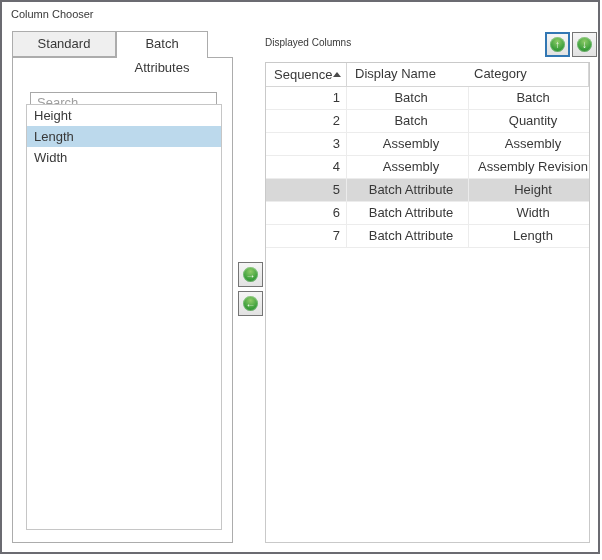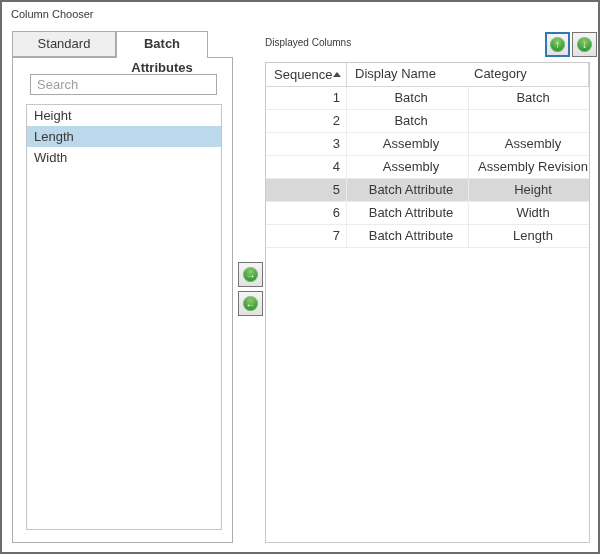--- a/index.html
+++ b/index.html
@@ -10,25 +10,25 @@
   .window-frame{left:0;top:0;width:600px;height:554px;border:2px solid #6b6b71;background:#fff;}
 
   
   .chooser-title{left:11px;top:8px;font-size:11px;}
   .displayed-title{left:265px;top:37px;font-size:10px;}
 
   
   .tab{top:31px;height:26px;font-size:13px;text-align:center;line-height:24px;border:1px solid #acacac;background:#efefef;z-index:1;}
   .tab-standard{left:12px;width:104px;}
   .tab-batch{left:116px;width:92px;}
-  .tab.sel{background:#fff;border-bottom:none;height:27px;z-index:3;font-weight:bold;}
+  .tab.sel{background:#fff;border-bottom:none;height:27px;z-index:3;}
 
   
   .left-panel{left:12px;top:57px;width:221px;height:486px;border:1px solid #acacac;background:#fff;z-index:2;}
-  .search-input{left:30px;top:74px;width:187px;height:21px;border:1px solid #a8a8a8;font-family:"Liberation Sans",sans-serif;font-size:13px;color:#ef4444;padding:0 6px;outline:none;z-index:4;}
+  .search-input{left:30px;top:92px;width:187px;height:21px;border:1px solid #a8a8a8;font-family:"Liberation Sans",sans-serif;font-size:13px;color:#ef4444;padding:0 6px;outline:none;z-index:4;}
   .search-input::placeholder{color:#9e9e9e;opacity:1;}
   .listbox{left:26px;top:104px;width:196px;height:426px;border:1px solid #c6c6c6;background:#fff;z-index:4;}
   .list-item{height:21px;line-height:21px;padding-left:7px;font-size:13px;cursor:default;}
   .list-item.sel{background:#bcd9ec;}
 
   
   .btn{width:25px;height:25px;border:1px solid #757575;background:linear-gradient(#f5f5f5,#e2e2e2);display:flex;align-items:center;justify-content:center;z-index:4;cursor:default;padding:0;}
   .btn.sel{border:2px solid #3277b3;}
   .btn-add{left:238px;top:262px;}
   .btn-remove{left:238px;top:291px;}
@@ -94,20 +94,21 @@
     <div class="th th-cat">Category</div>
   </div>
   <div class="row">
     <div class="cell cell-seq">1</div>
     <div class="cell cell-cat">Batch</div>
     <div class="cell cell-name">Batch</div>
   </div>
   <div class="row">
     <div class="cell cell-seq">2</div>
     <div class="cell cell-cat">Batch</div>
+    <div class="cell cell-name">Quantity</div>
   </div>
   <div class="row">
     <div class="cell cell-seq">3</div>
     <div class="cell cell-cat">Assembly</div>
     <div class="cell cell-name">Assembly</div>
   </div>
   <div class="row">
     <div class="cell cell-seq">4</div>
     <div class="cell cell-cat">Assembly</div>
     <div class="cell cell-name">Assembly Revision</div>

